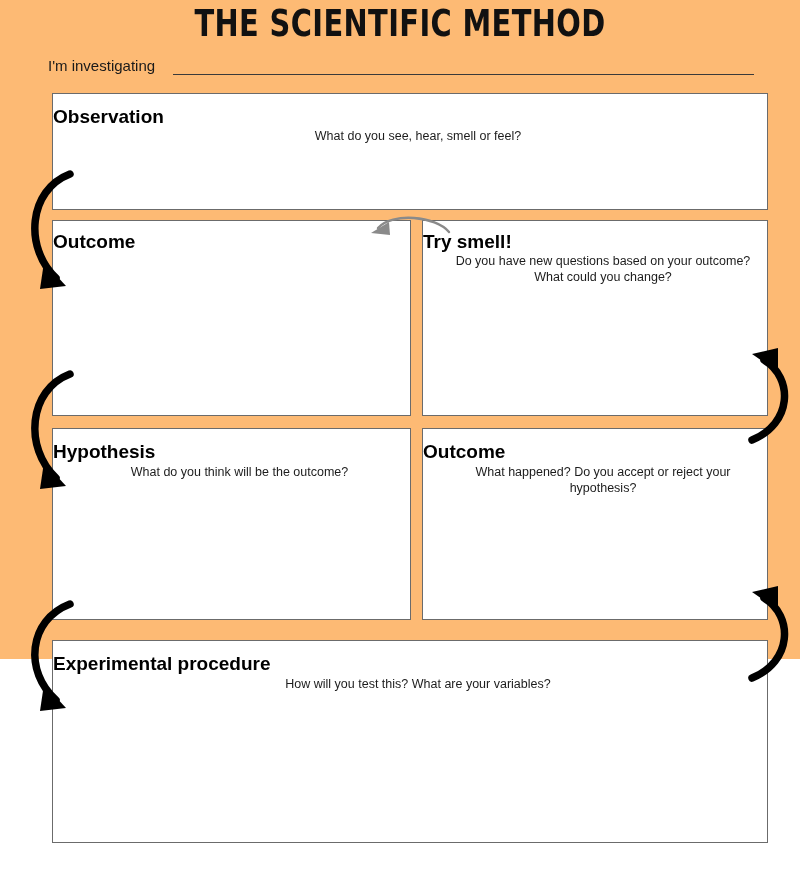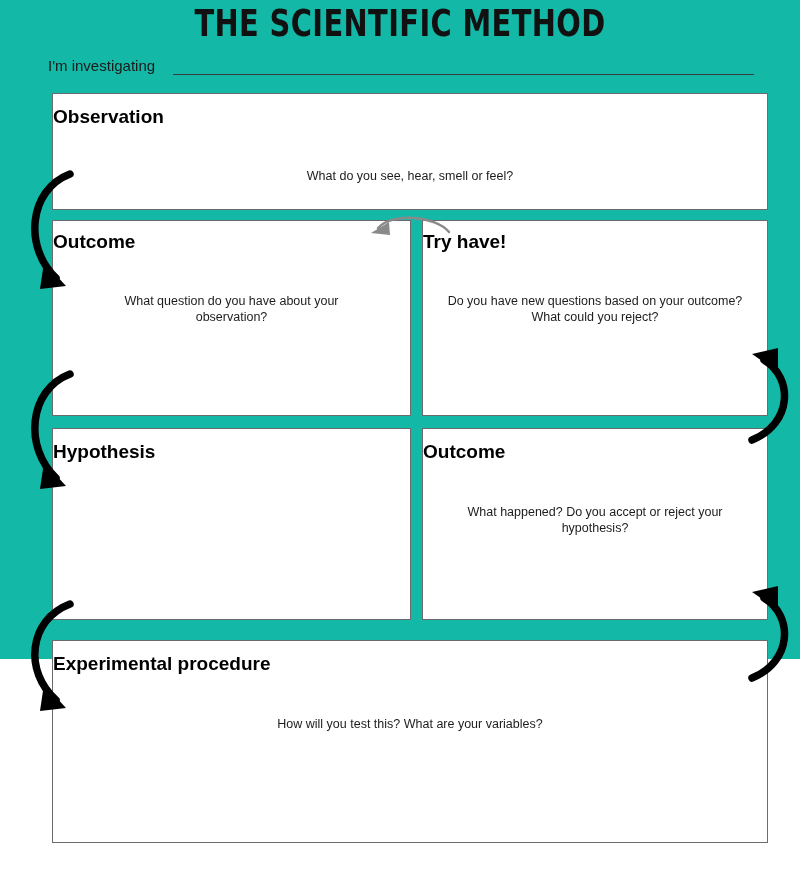--- a/index.html
+++ b/index.html
@@ -11,21 +11,21 @@
     width: 800px;
     height: 870px;
     font-family: "Liberation Sans", sans-serif;
     color: #000000;
     overflow: hidden;
   }
   #sheet {
     position: relative;
     width: 800px;
     height: 659px;
-    background: #14b8a6;
+    background: #fdba74;
   }
 
   
   #title {
     position: absolute;
     left: 0;
     top: 2px;
     width: 800px;
     text-align: center;
     font-family: "DejaVu Sans", sans-serif;
@@ -74,27 +74,26 @@
     position: absolute;
     left: 0;
     width: 100%;
     font-weight: bold;
     font-size: 19px;
     line-height: 23px;
     color: #000000;
   }
   .box-prompt {
     position: absolute;
-    left: 0;
+    left: 8px;
     width: 100%;
     text-align: center;
     font-size: 12.5px;
     line-height: 16px;
     color: #1c1c1c;
-    margin-top: 40px;
   }
   .prompt-inner {
     display: block;
     margin: 0 auto;
   }
 
   #box-observation { left: 52px; top: 93px; width: 716px; height: 117px; }
   #box-observation .box-heading { top: 11px; }
   #box-observation .box-prompt  { top: 34px; }
 
@@ -145,34 +144,34 @@
 
   <div class="box" id="box-observation">
     <div class="box-heading">Observation</div>
     <div class="box-prompt">
       <span class="prompt-inner">What do you see, hear, smell or feel?</span>
     </div>
   </div>
 
   <div class="box" id="box-question">
     <div class="box-heading">Outcome</div>
-    <div class="box-prompt">
-      <span class="prompt-inner">What question do you have about your observation?</span>
-    </div>
   </div>
 
   <div class="box" id="box-tryagain">
-    <div class="box-heading">Try have!</div>
-    <div class="box-prompt">
-      <span class="prompt-inner">Do you have new questions based on your outcome? What could you reject?</span>
+    <div class="box-heading">Try smell!</div>
+    <div class="box-prompt">
+      <span class="prompt-inner">Do you have new questions based on your outcome? What could you change?</span>
     </div>
   </div>
 
   <div class="box" id="box-hypothesis">
     <div class="box-heading">Hypothesis</div>
+    <div class="box-prompt">
+      <span class="prompt-inner">What do you think will be the outcome?</span>
+    </div>
   </div>
 
   <div class="box" id="box-outcome">
     <div class="box-heading">Outcome</div>
     <div class="box-prompt">
       <span class="prompt-inner">What happened? Do you accept or reject your hypothesis?</span>
     </div>
   </div>
 
   <div class="box" id="box-procedure">

